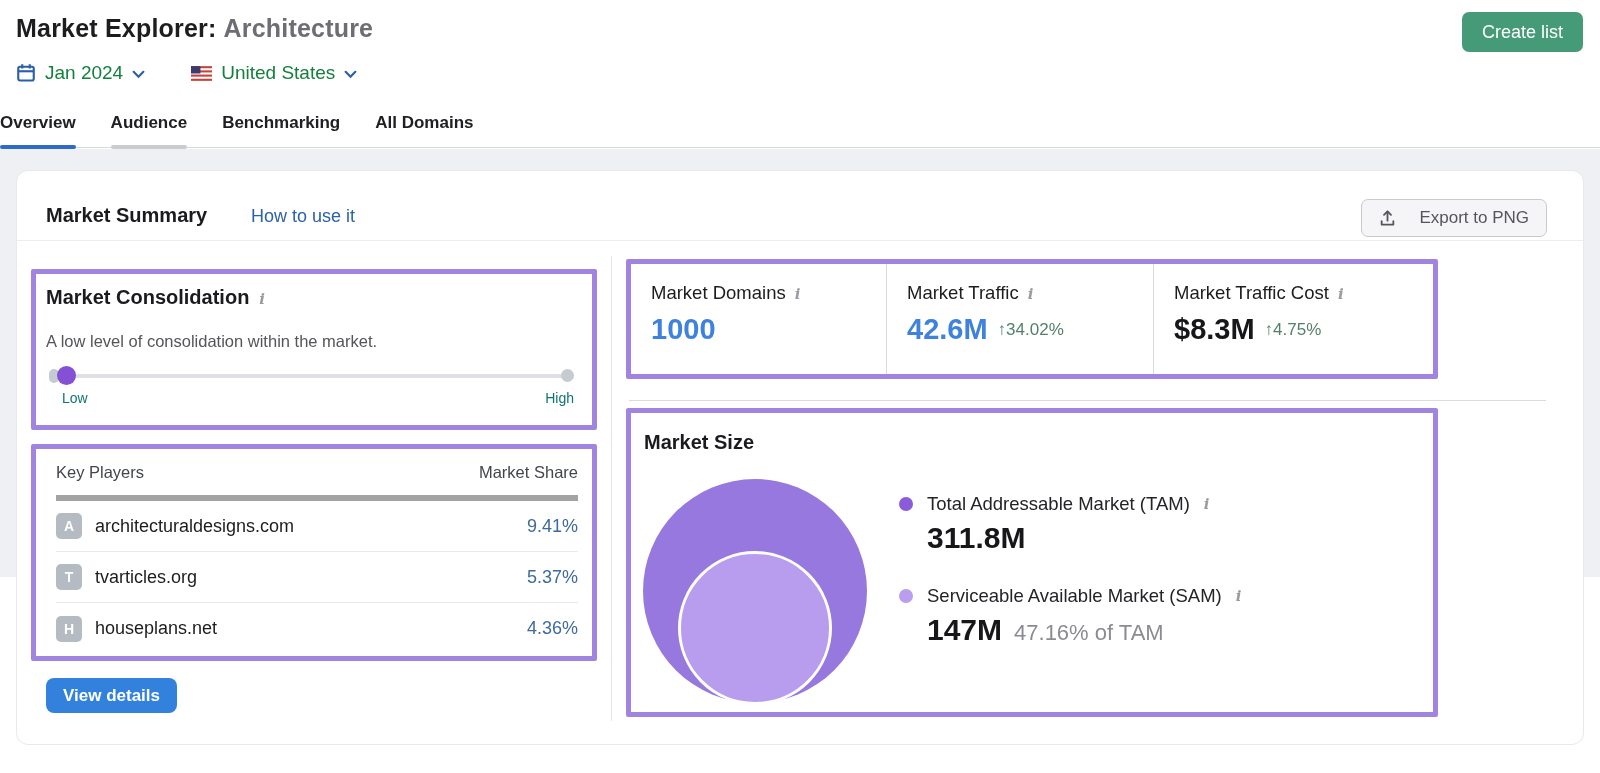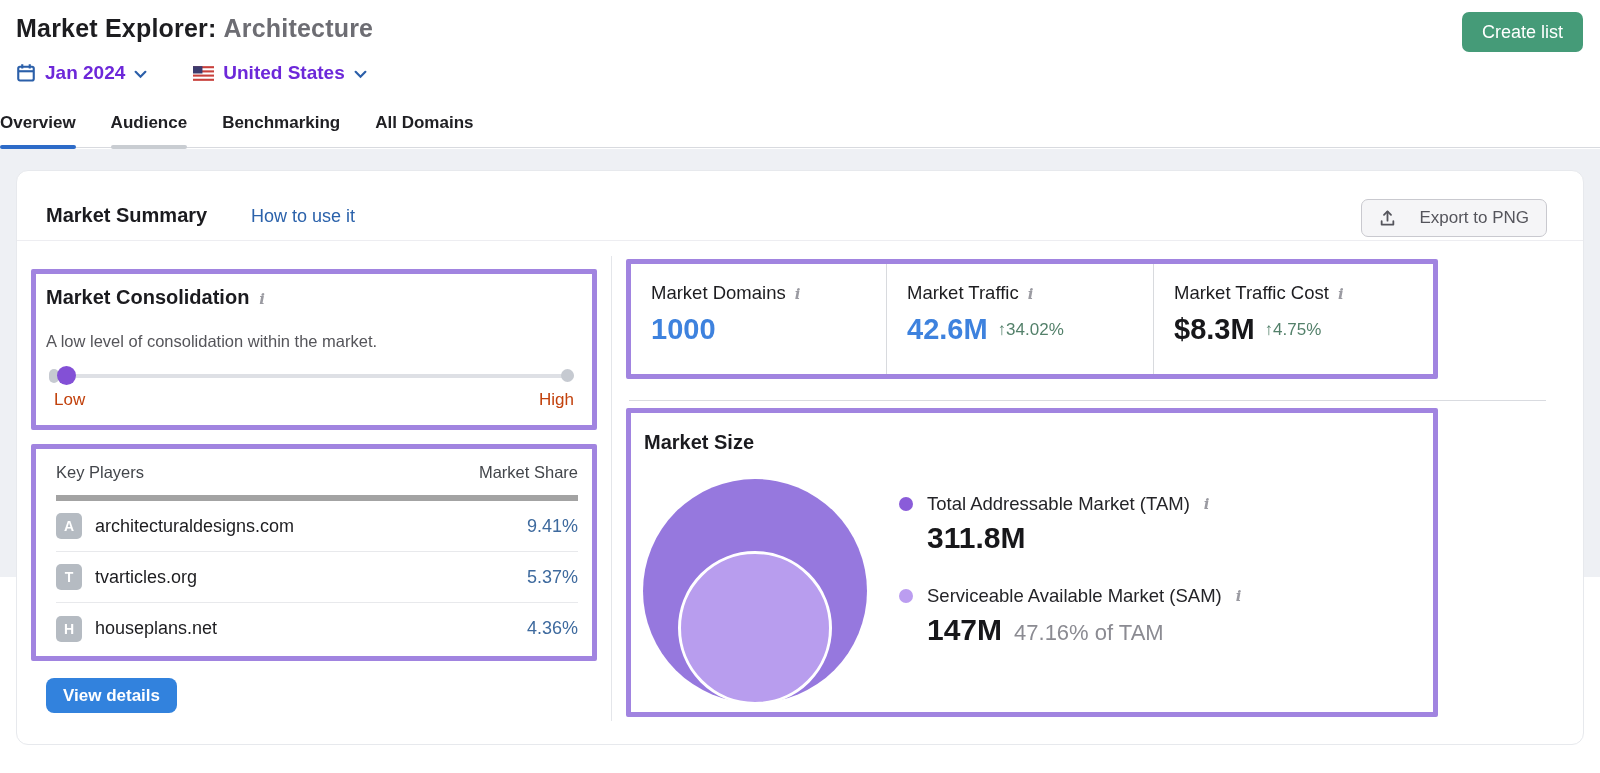--- a/index.html
+++ b/index.html
@@ -6,21 +6,21 @@
   html,body { width:1600px; height:773px; }
   body { font-family:"Liberation Sans", sans-serif; background:#ffffff; position:relative; overflow:hidden; }
   .page { position:absolute; inset:0; width:1600px; height:577px; }
 
   
   .page-title { position:absolute; left:16px; top:14px; font-size:25px; font-weight:700; color:#1d1d20; letter-spacing:.2px; }
   .page-title .market { color:#6d6d73; margin-left:7px; }
   .create-list-btn { position:absolute; right:17px; top:12px; height:40px; padding:0 20px; background:#459b78; border:none; border-radius:7px; color:#ffffff; font-size:18px; font-weight:400; font-family:inherit; cursor:pointer; }
 
   .filters { position:absolute; left:16px; top:62px; display:flex; align-items:center; gap:46px; }
-  .filter { display:flex; align-items:center; gap:9px; color:#6d28d9; font-size:19px; cursor:pointer;font-weight:bold; }
+  .filter { display:flex; align-items:center; gap:9px; color:#15803d; font-size:19px; cursor:pointer; }
   .filter svg.cal { display:block; }
   .chev { display:block; margin-top:2px; }
 
   
   .tabs { position:absolute; left:0; right:0; top:107px; height:41px; border-bottom:1px solid #d8dadf; display:flex; gap:35px; padding-left:0; }
   .tab { position:relative; font-size:17px; font-weight:600; color:#202024; padding-top:6px; cursor:pointer; }
   .tab::after { content:""; position:absolute; left:0; right:0; bottom:-2px; height:4px; border-radius:2px; background:transparent; }
   .tab.active::after { background:#2d6bc8; }
   .tab.hovered::after { background:#c9cdd2; }
 
@@ -42,21 +42,21 @@
   .box-consolidation { left:14px; top:98px; width:566px; height:161px; }
   .mc-title-row { position:absolute; left:10px; top:12px; display:flex; align-items:baseline; gap:10px; }
   .mc-title { font-size:20px; font-weight:700; color:#1b1b1f; }
   .info-i { font-family:"DejaVu Serif", serif; font-style:italic; font-weight:700; color:#9a9aa1; font-size:15px; cursor:pointer; }
   .mc-desc { position:absolute; left:10px; top:58px; font-size:16.5px; color:#55555a; }
   .mc-slider { position:absolute; left:13px; right:18px; top:92px; height:20px; }
   .mc-track { position:absolute; left:0; right:0; top:8px; height:4px; background:#dee0e5; border-radius:2px; }
   .mc-cap { position:absolute; left:0; top:3px; width:10px; height:14px; background:#c6cad1; border-radius:7px; }
   .mc-knob-low { position:absolute; left:8px; top:0; width:19px; height:19px; border-radius:50%; background:#8350d6; }
   .mc-knob-high { position:absolute; right:0; top:3px; width:13px; height:13px; border-radius:50%; background:#c6cad1; }
-  .mc-scale { position:absolute; left:18px; right:18px; top:116px; display:flex; justify-content:space-between; font-size:17px; color:#c2410c; }
+  .mc-scale { position:absolute; left:26px; right:18px; top:116px; display:flex; justify-content:space-between; font-size:14px; color:#0f766e; }
 
   
   .box-keyplayers { left:14px; top:273px; width:566px; height:217px; }
   .kp-inner { position:absolute; left:20px; right:14px; top:0; bottom:0; }
   .kp-head { height:52px; display:flex; align-items:center; justify-content:space-between; border-bottom:6px solid #a3a3a3; font-size:16.5px; color:#43464b; }
   .kp-row { height:51px; display:flex; align-items:center; border-bottom:1px solid #e8e9ec; cursor:pointer; }
   .kp-row:last-of-type { border-bottom:none; }
   .kp-badge { width:26px; height:26px; border-radius:5px; background:#b5bbc2; color:#ffffff; font-size:14px; font-weight:600; display:flex; align-items:center; justify-content:center; margin-right:13px; }
   .kp-domain { font-size:18px; color:#1d1d20; }
   .kp-share { margin-left:auto; font-size:18px; color:#3e6a9e; }

